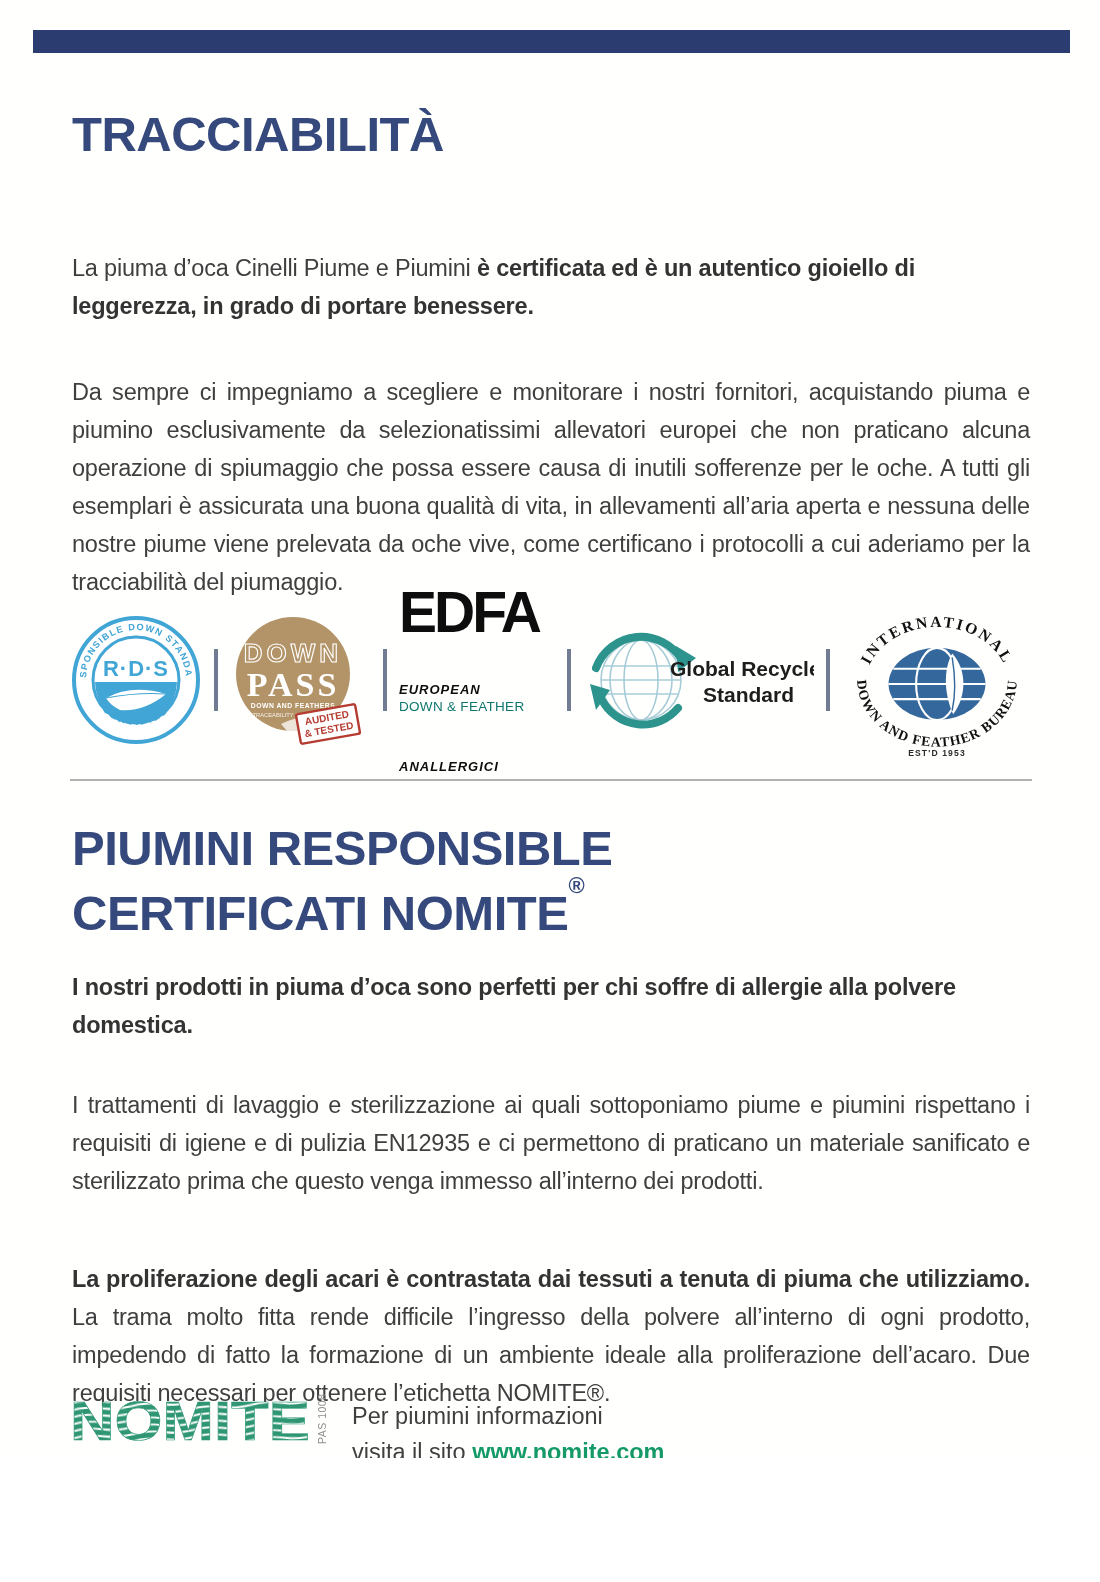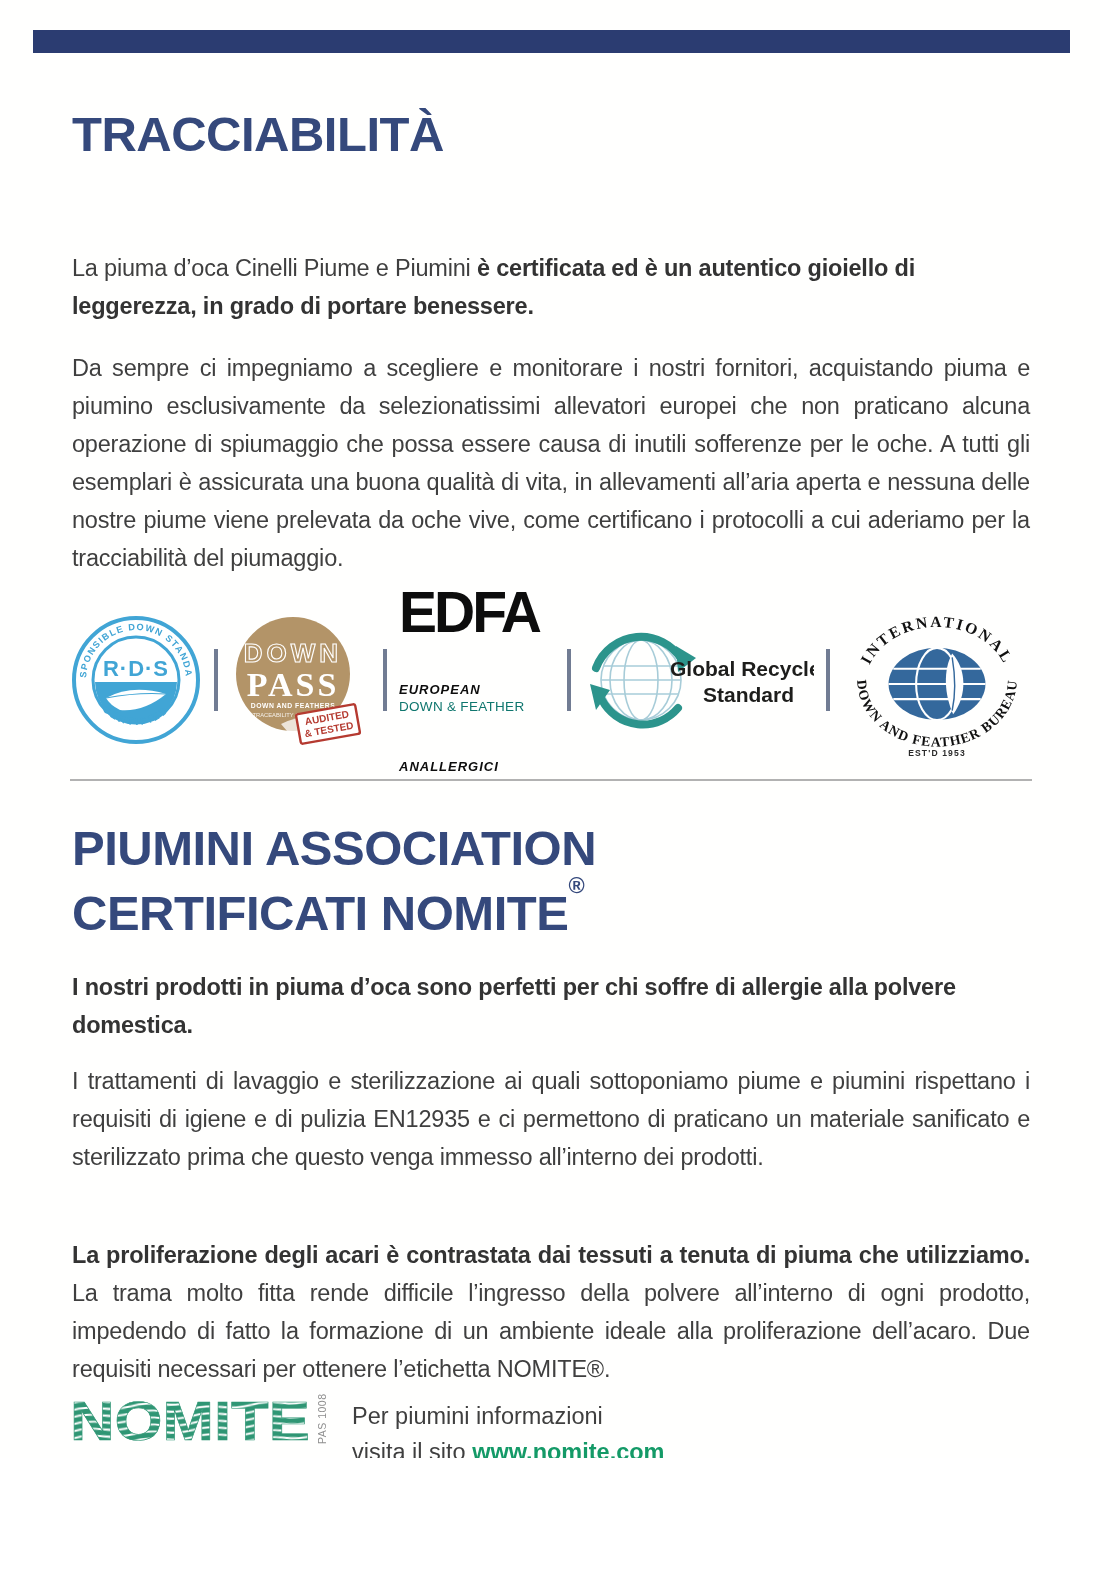--- a/index.html
+++ b/index.html
@@ -33,21 +33,21 @@
   }
   .sec-title .reg{font-size:22px;position:relative;top:-20px;letter-spacing:0;}
   .title-traceability{top:106px;}
   .title-nomite{top:820px;}
 
   .copy{
     position:absolute;left:72px;width:958px;margin:0;
     font-size:23.5px;line-height:38px;color:var(--body-text);letter-spacing:-0.2px;
   }
   .copy .bold{font-weight:bold;color:#333333;}
-  .justify{text-align:justify;}
+  .justify{text-align:justify;margin-top:24px;}
   .intro-traceability{top:249px;}
   .body-traceability{top:349px;}
   .intro-nomite{top:968px;font-weight:bold;color:#333333;}
   .body-nomite-1{top:1062px;}
   .body-nomite-2{top:1236px;}
 
   .logo-row{
     position:absolute;left:70px;top:592px;width:962px;height:176px;
     display:flex;align-items:center;justify-content:space-between;
   }
@@ -176,21 +176,21 @@
         <text class="serif" font-size="16.5" font-weight="bold" letter-spacing="2.5" fill="#111111"><textPath href="#idfbTop" startOffset="50%" text-anchor="middle">INTERNATIONAL</textPath></text>
         <text class="serif" font-size="14.5" font-weight="bold" letter-spacing="1" fill="#111111"><textPath href="#idfbBot" startOffset="50%" text-anchor="middle">DOWN AND FEATHER BUREAU</textPath></text>
         <text x="100" y="162" text-anchor="middle" font-size="9" font-weight="bold" letter-spacing="1.2" fill="#2a2a2a">EST'D 1953</text>
       </svg>
     </div>
   </div>
 
   <div class="rule-section"></div>
 
   <h1 class="sec-title title-nomite">
-    <span>PIUMINI ASSOCIATION</span><br>
+    <span>PIUMINI RESPONSIBLE</span><br>
     <span>CERTIFICATI NOMITE</span><sup class="reg">®</sup>
   </h1>
 
   <p class="copy intro-nomite">I nostri prodotti in piuma d’oca sono perfetti per chi soffre di allergie alla polvere domestica.</p>
 
   <p class="copy justify body-nomite-1">I trattamenti di lavaggio e sterilizzazione ai quali sottoponiamo piume e piumini rispettano i requisiti di igiene e di pulizia EN12935 e ci permettono di praticano un materiale sanificato e sterilizzato prima che questo venga immesso all’interno dei prodotti.</p>
 
   <p class="copy justify body-nomite-2"><span class="bold">La proliferazione degli acari è contrastata dai tessuti a tenuta di piuma che utilizziamo.</span><span> La trama molto fitta rende difficile l’ingresso della polvere all’interno di ogni prodotto, impedendo di fatto la formazione di un ambiente ideale alla proliferazione dell’acaro. Due requisiti necessari per ottenere l’etichetta NOMITE®.</span></p>
 
   <div class="nomite-logo">

